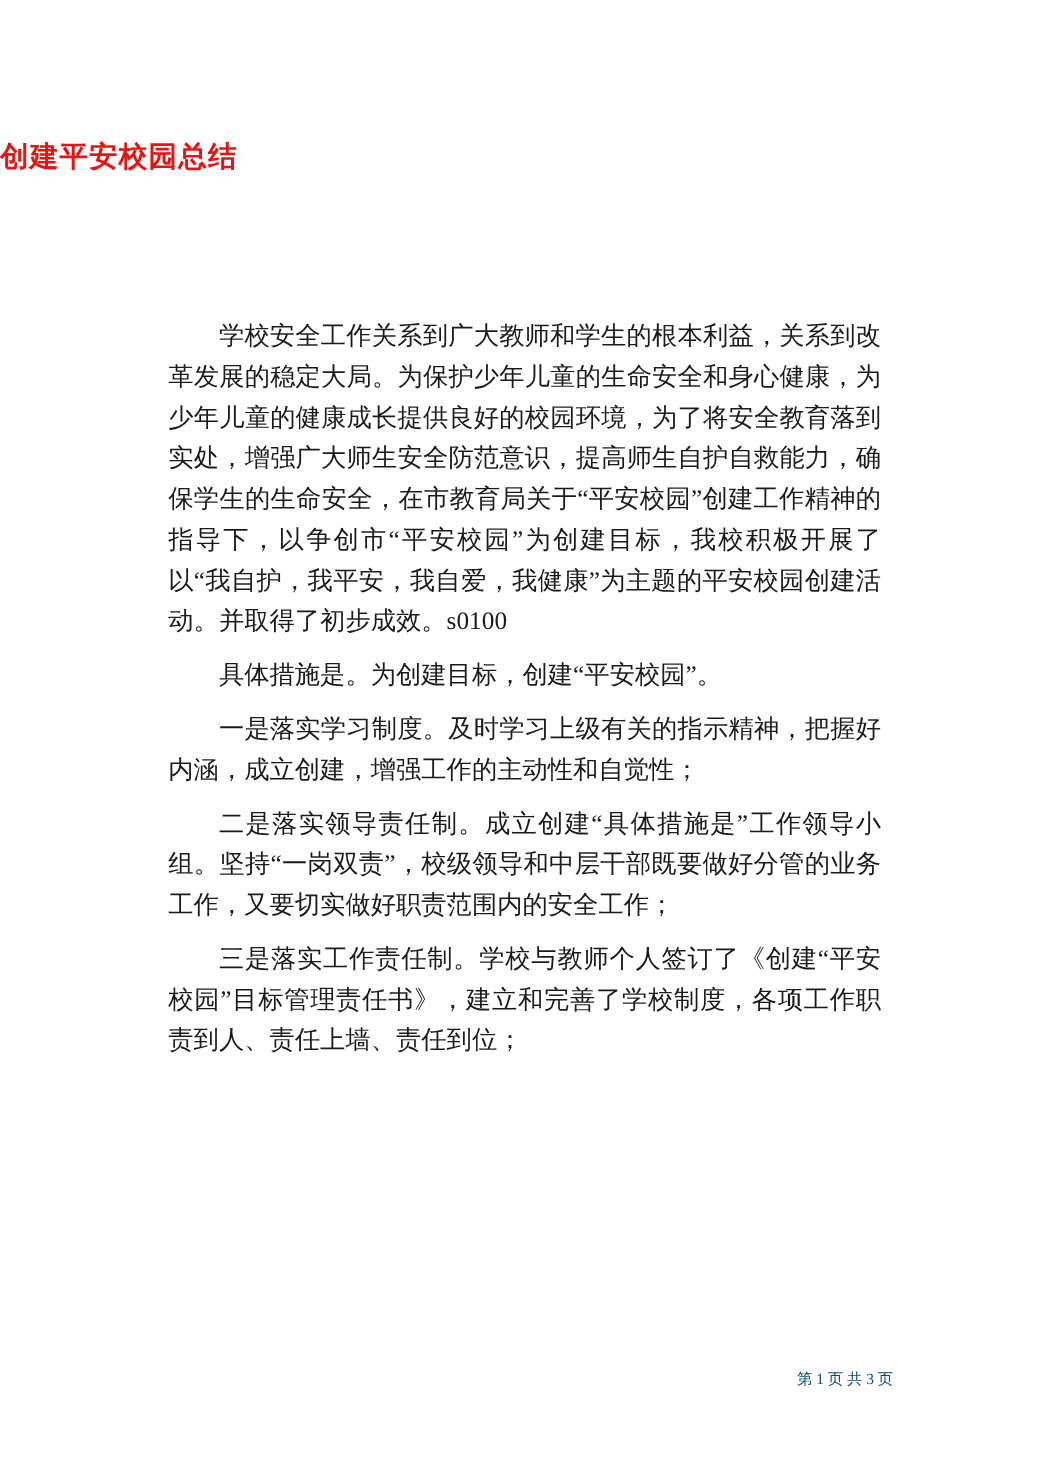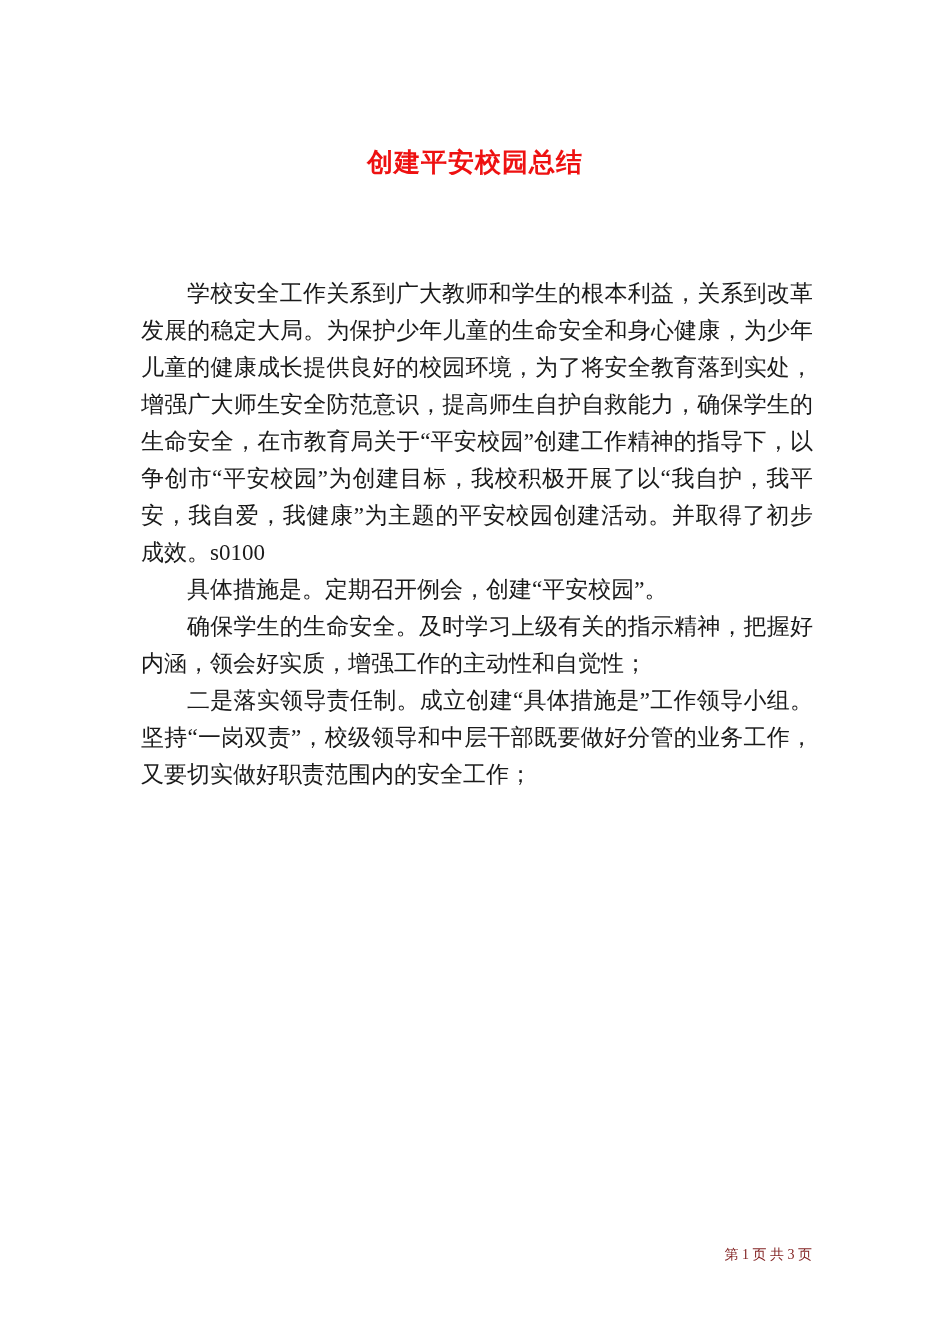--- a/index.html
+++ b/index.html
@@ -10,67 +10,67 @@
   .page {
     position: relative;
     width: 950px;
     height: 1344px;
     background: #ffffff;
     overflow: hidden;
     font-family: "Liberation Serif", "DejaVu Serif", serif;
   }
   .doc-title {
     position: absolute;
-    top: 146px;
+    top: 126px;
     left: 0;
     width: 950px;
-    text-align: center;
     font-family: "Liberation Sans", "DejaVu Sans", sans-serif;
     font-size: 26px;
     line-height: 32px;
     font-weight: bold;
     color: #ee1111;
     letter-spacing: 1px;
     margin: 0;
   }
   .doc-body {
     position: absolute;
     top: 275px;
     left: 141px;
     width: 672px;
     font-size: 23px;
     line-height: 37px;
     color: #1a1a1a;
     text-align: justify;
     text-justify: inter-character;
   }
   .doc-body p {
-    margin: 0;
+    margin: 12px;
     padding: 0;
     text-indent: 2em;
   }
   .page-footer {
     position: absolute;
     top: 1246px;
     right: 138px;
     font-size: 14px;
     line-height: 18px;
-    color: #7f1d1d;
+    color: #0c4a6e;
     font-family: "Liberation Serif", "DejaVu Serif", serif;
   }
 </style>
 </head>
 <body>
 
 <div class="page">
 
   <h1 class="doc-title">创建平安校园总结</h1>
 
   <div class="doc-body">
     <p>学校安全工作关系到广大教师和学生的根本利益，关系到改革发展的稳定大局。为保护少年儿童的生命安全和身心健康，为少年儿童的健康成长提供良好的校园环境，为了将安全教育落到实处，增强广大师生安全防范意识，提高师生自护自救能力，确保学生的生命安全，在市教育局关于“平安校园”创建工作精神的指导下，以争创市“平安校园”为创建目标，我校积极开展了以“我自护，我平安，我自爱，我健康”为主题的平安校园创建活动。并取得了初步成效。s0100</p>
-    <p>具体措施是。定期召开例会，创建“平安校园”。</p>
-    <p>确保学生的生命安全。及时学习上级有关的指示精神，把握好内涵，领会好实质，增强工作的主动性和自觉性；</p>
+    <p>具体措施是。为创建目标，创建“平安校园”。</p>
+    <p>一是落实学习制度。及时学习上级有关的指示精神，把握好内涵，成立创建，增强工作的主动性和自觉性；</p>
     <p>二是落实领导责任制。成立创建“具体措施是”工作领导小组。坚持“一岗双责”，校级领导和中层干部既要做好分管的业务工作，又要切实做好职责范围内的安全工作；</p>
+    <p>三是落实工作责任制。学校与教师个人签订了《创建“平安校园”目标管理责任书》，建立和完善了学校制度，各项工作职责到人、责任上墙、责任到位；</p>
   </div>
 
   <div class="page-footer">第 1 页 共 3 页</div>
 
 </div>
 
 </body></html>

